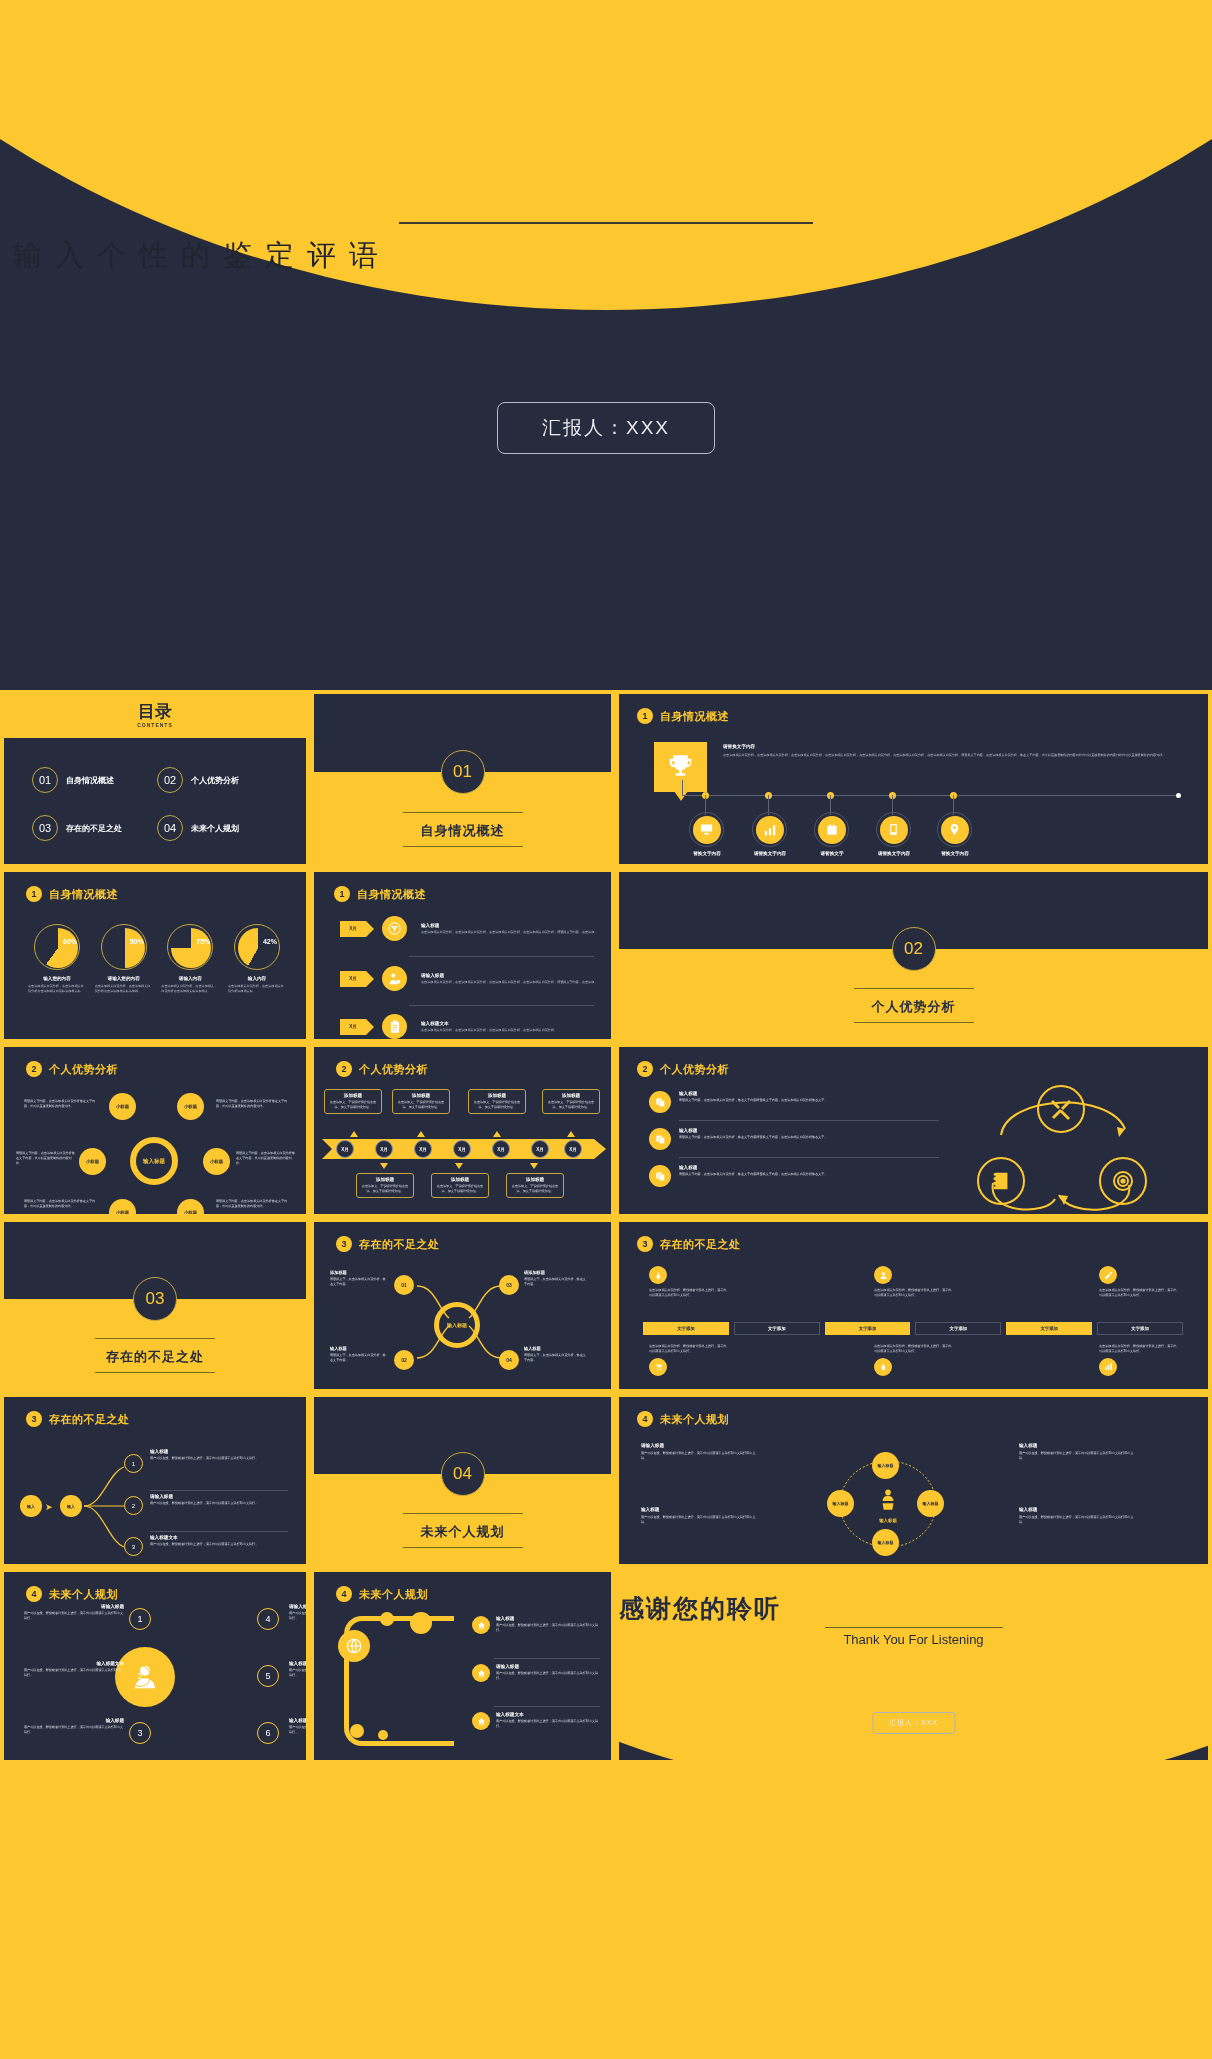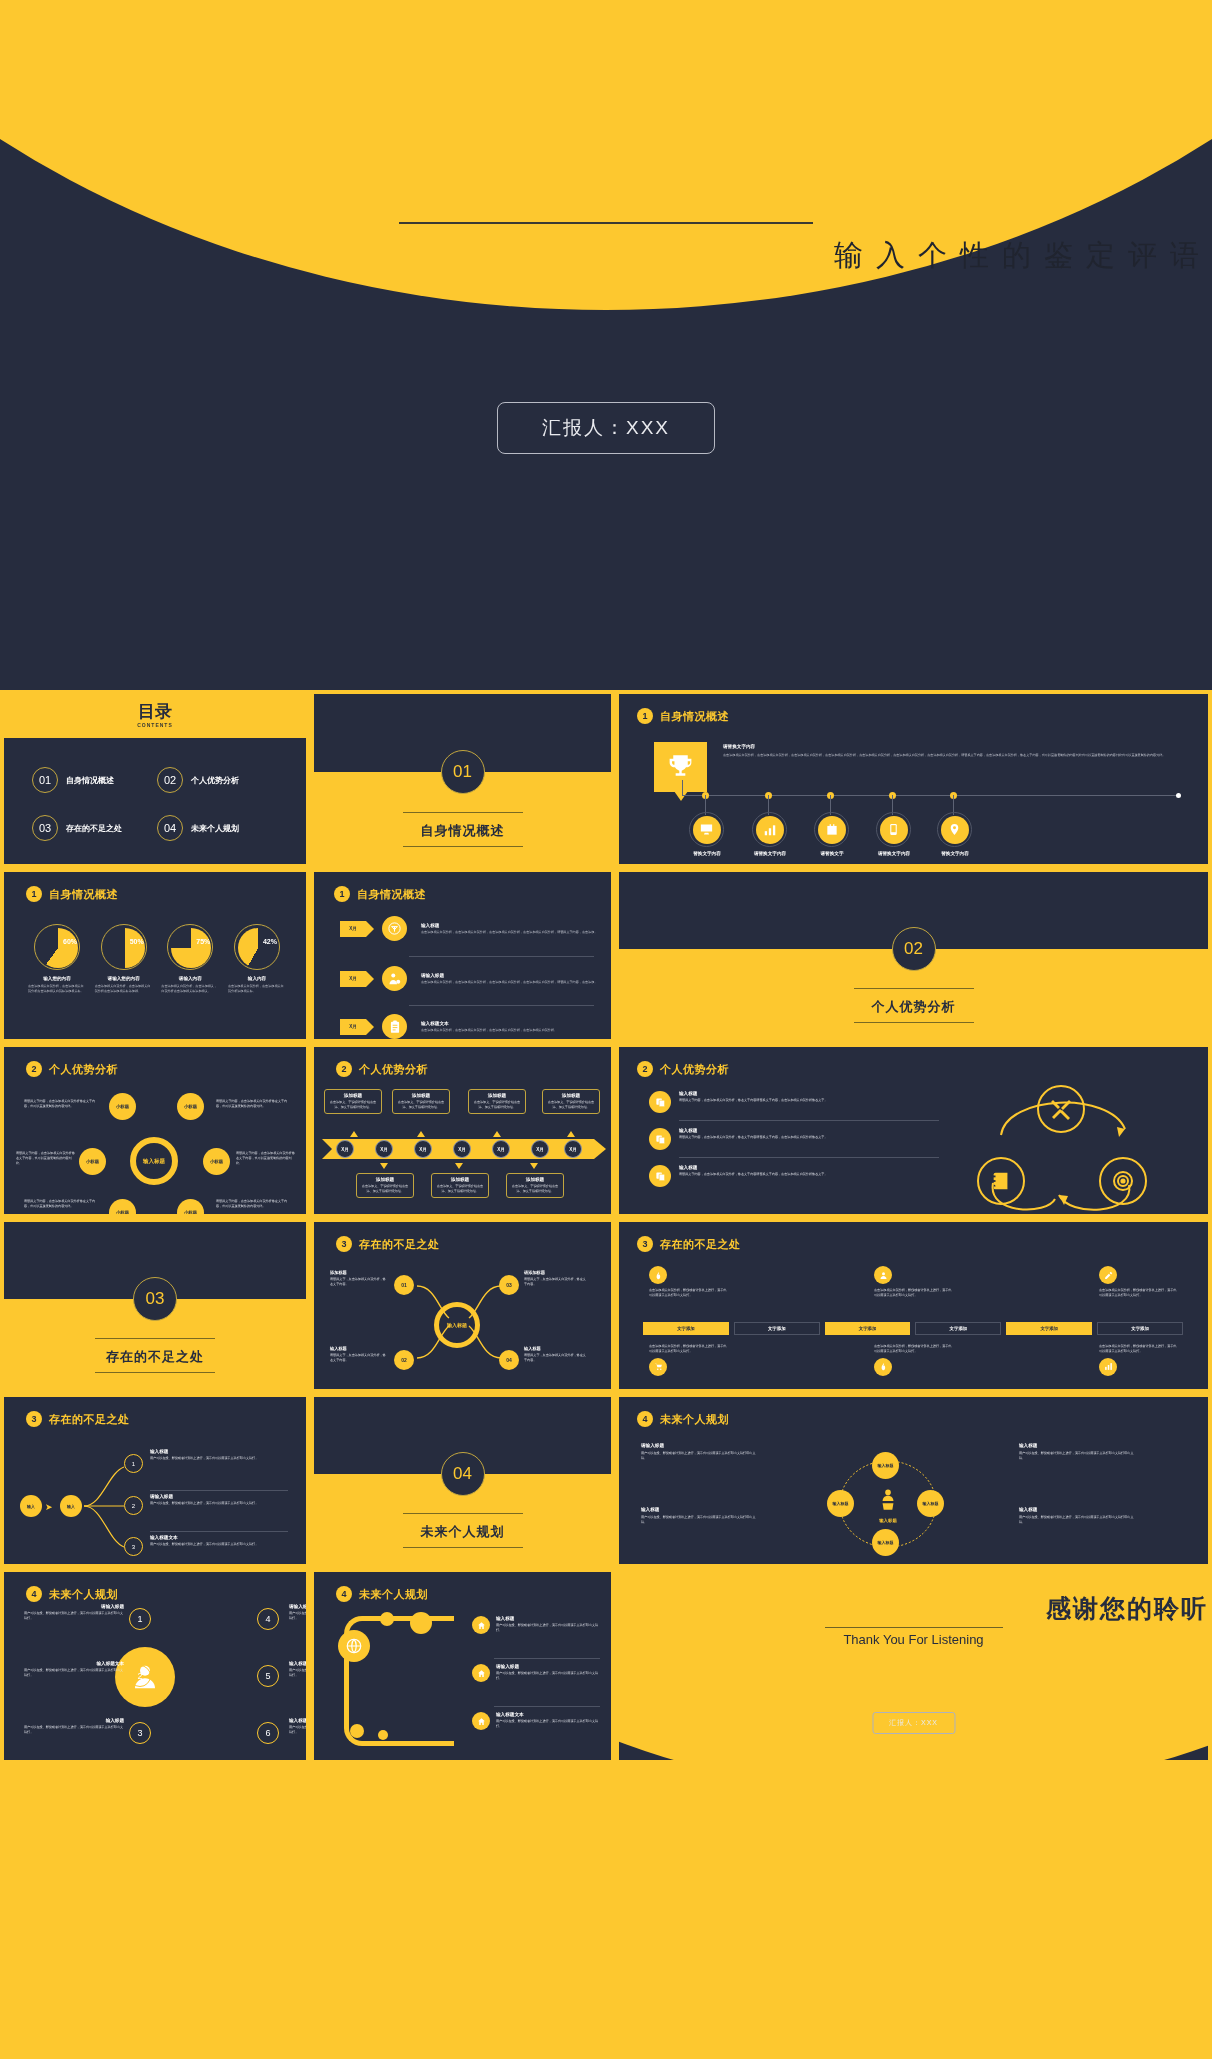--- a/index.html
+++ b/index.html
@@ -15,21 +15,21 @@
     background:#fdc82f; border-radius:50% 50% 50% 50% / 0% 0% 46% 46%;
   }
   .cover-inner { position:absolute; left:0; top:0; width:100%; height:100%; }
   .cover-title {
     position:absolute; top:138px; width:100%; text-align:center;
     font-size:62px; font-weight:bold; color:#20242f; letter-spacing:4px;
     font-family:"DejaVu Sans",sans-serif;
   }
   .cover-rule { position:absolute; top:222px; left:50%; transform:translateX(-50%); width:414px; height:2px; background:#3a3a33; }
   .cover-sub {
-    position:absolute; top:236px; width:100%; text-align:right;
+    position:absolute; top:236px; width:100%; text-align:left;
     font-size:29px; color:#20242f; letter-spacing:13px; text-indent:13px;
     font-family:"DejaVu Sans",sans-serif;
   }
   .presenter {
     position:absolute; left:50%; transform:translateX(-50%); top:402px;
     border:1px solid #b9bcc6; border-radius:8px; color:#e9eaee;
     padding:12px 44px; font-size:19px; letter-spacing:2px;
   }
   
   .grid { position:absolute; left:0; top:690px; width:1212px; }
@@ -112,21 +112,21 @@
   .mon {
     position:absolute; width:18px; height:18px; border-radius:50%; background:#262c3e;
     border:1px solid #8d93a5; color:#fff; font-size:4.6px; font-weight:bold;
     display:flex; align-items:center; justify-content:center;
   }
   .numcirc {
     width:22px;height:22px;border-radius:50%;border:1px solid #fdc82f;color:#fff;font-size:9px;
     display:flex;align-items:center;justify-content:center;
   }
   .thx-yellow { position:absolute; left:-160px; top:-300px; width:920px; height:520px; background:#fdc82f; border-radius:50% 50% 50% 50% / 0 0 40% 40%; }
-  .thx-t { position:absolute; top:20px; width:100%; text-align:right; font-size:25px; font-weight:bold; color:#262c3e; letter-spacing:2px; }
+  .thx-t { position:absolute; top:20px; width:100%; text-align:left; font-size:25px; font-weight:bold; color:#262c3e; letter-spacing:2px; }
   .thx-rule { position:absolute; top:55px; left:50%; transform:translateX(-50%); width:178px; height:1px; background:#6e6225; }
   .thx-s { position:absolute; top:60px; width:100%; text-align:center; font-size:13px; color:#262c3e; }
   .thx-p { position:absolute; left:50%; transform:translateX(-50%); top:140px; border:1px solid #aeb2bd; border-radius:3px; color:#e9eaee; font-size:7px; padding:5px 16px; letter-spacing:1px; }
   .pill { background:#fdc82f; color:#262c3e; font-size:4.4px; font-weight:bold; display:flex;align-items:center;justify-content:center; }
   .pill-d { background:#262c3e; color:#fff; font-size:4.4px; font-weight:bold; border:1px solid #4d5364; display:flex;align-items:center;justify-content:center; }
 </style>
 </head>
 <body>
 
 <div class="cover">

